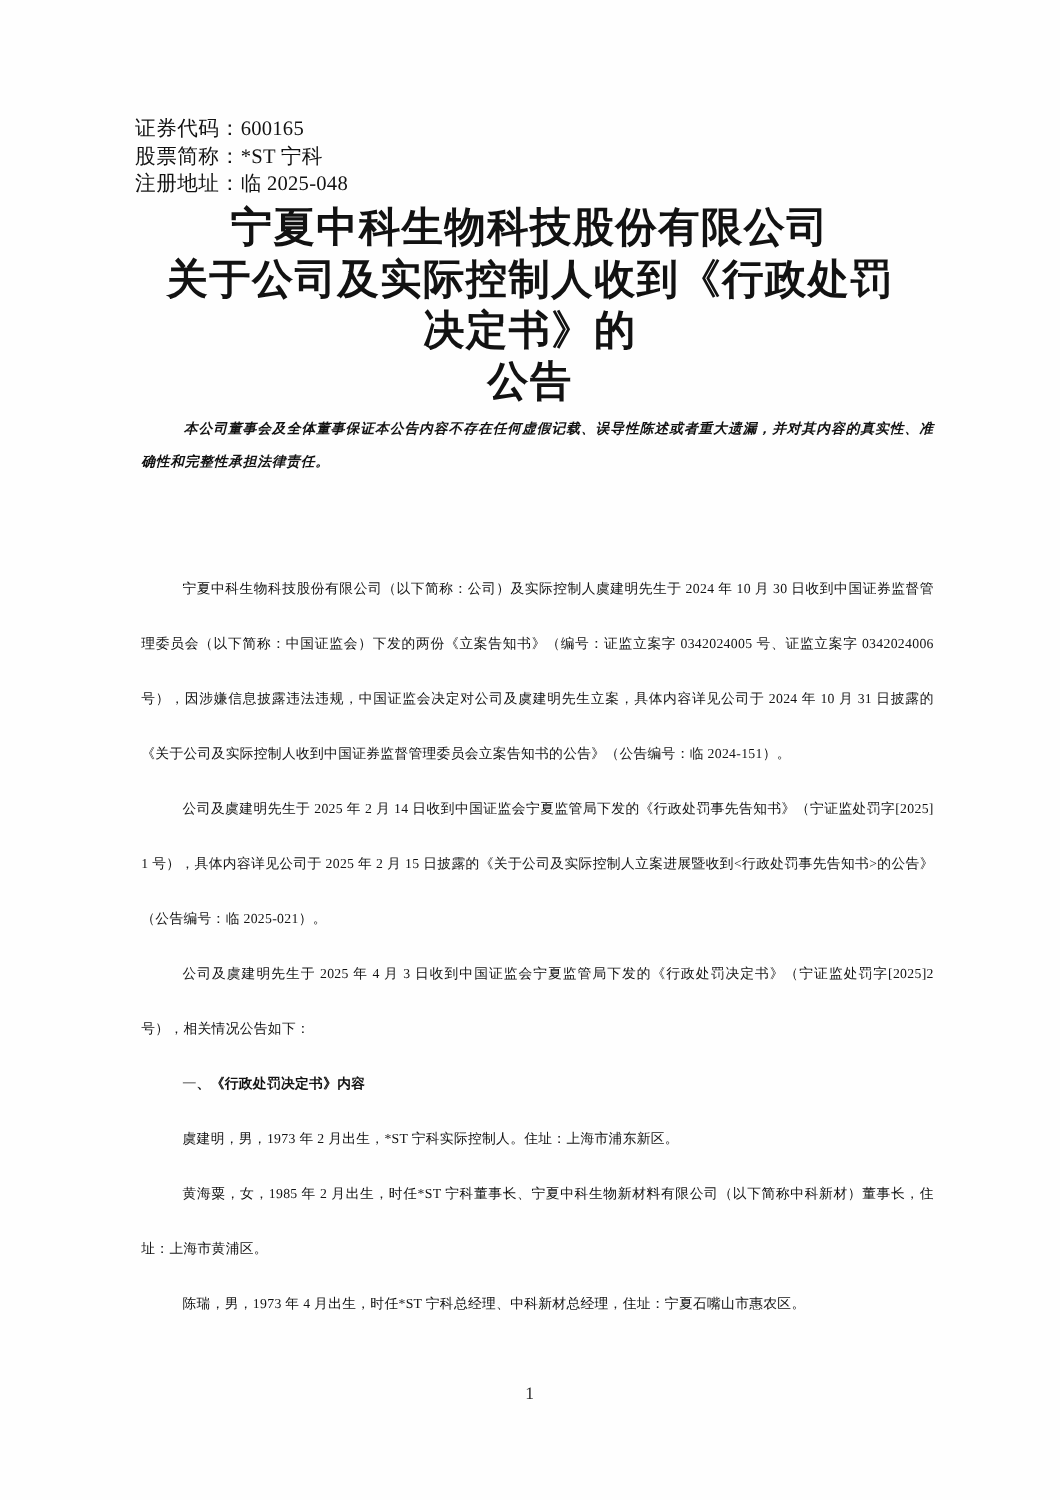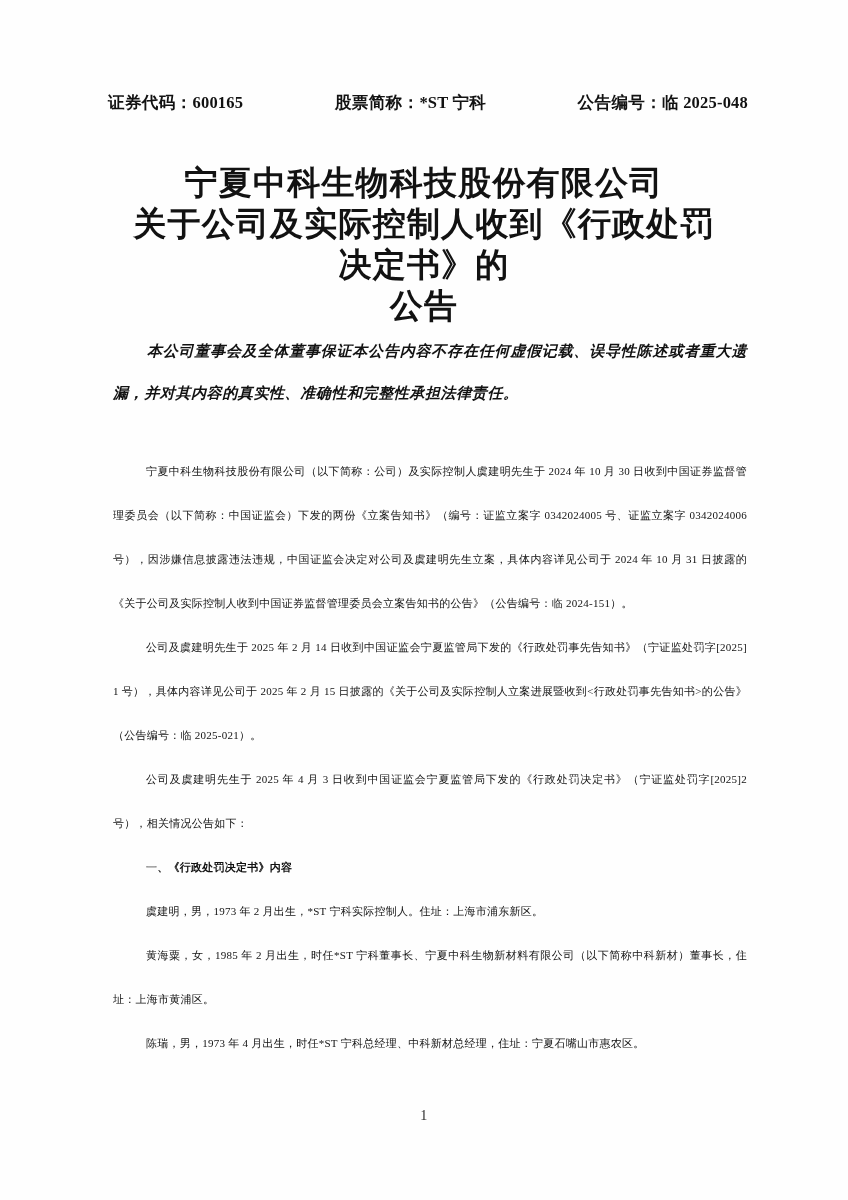--- a/index.html
+++ b/index.html
@@ -27,23 +27,24 @@
   
   .header-row {
     position: absolute;
     left: 108px;
     top: 92px;
     width: 640px;
     display: flex;
     justify-content: space-between;
     align-items: flex-start;
     font-size: 16.5px;
-    font-weight: bold;
+    font-weight: normal;
     letter-spacing: 0.2px;
     white-space: nowrap;
+    flex-direction: column;
   }
   .header-cell { display: inline-block; }
   .header-cell .lbl { letter-spacing: 0.4px; }
   .header-cell .val { letter-spacing: 0.2px; }
 
   
   .title-block {
     position: absolute;
     left: 124px;
     top: 163px;
@@ -55,24 +56,24 @@
     letter-spacing: 1.2px;
   }
   .title-line { display: block; }
 
   
   .disclaimer {
     position: absolute;
     left: 113px;
     top: 330px;
     width: 634px;
-    font-size: 15px;
+    font-size: 11px;
     font-weight: bold;
     font-style: italic;
-    line-height: 42px;
+    line-height: 27px;
     text-align: justify;
     text-align-last: left;
     text-indent: 34px;
     letter-spacing: 0.6px;
     font-family: "Liberation Serif", "DejaVu Serif", serif;
   }
 
   
   .body-block {
     position: absolute;
@@ -116,21 +117,21 @@
 <div class="page">
 
   <div class="header-row">
     <span class="header-cell">
       <span class="lbl">证券代码：</span><span class="val">600165</span>
     </span>
     <span class="header-cell">
       <span class="lbl">股票简称：</span><span class="val">*ST 宁科</span>
     </span>
     <span class="header-cell">
-      <span class="lbl">公告编号：</span><span class="val">临 2025-048</span>
+      <span class="lbl">注册地址：</span><span class="val">临 2025-048</span>
     </span>
   </div>
 
   <div class="title-block">
     <span class="title-line">宁夏中科生物科技股份有限公司</span>
     <span class="title-line">关于公司及实际控制人收到《行政处罚决定书》的</span>
     <span class="title-line">公告</span>
   </div>
 
   <div class="disclaimer">本公司董事会及全体董事保证本公告内容不存在任何虚假记载、误导性陈述或者重大遗漏，并对其内容的真实性、准确性和完整性承担法律责任。</div>

